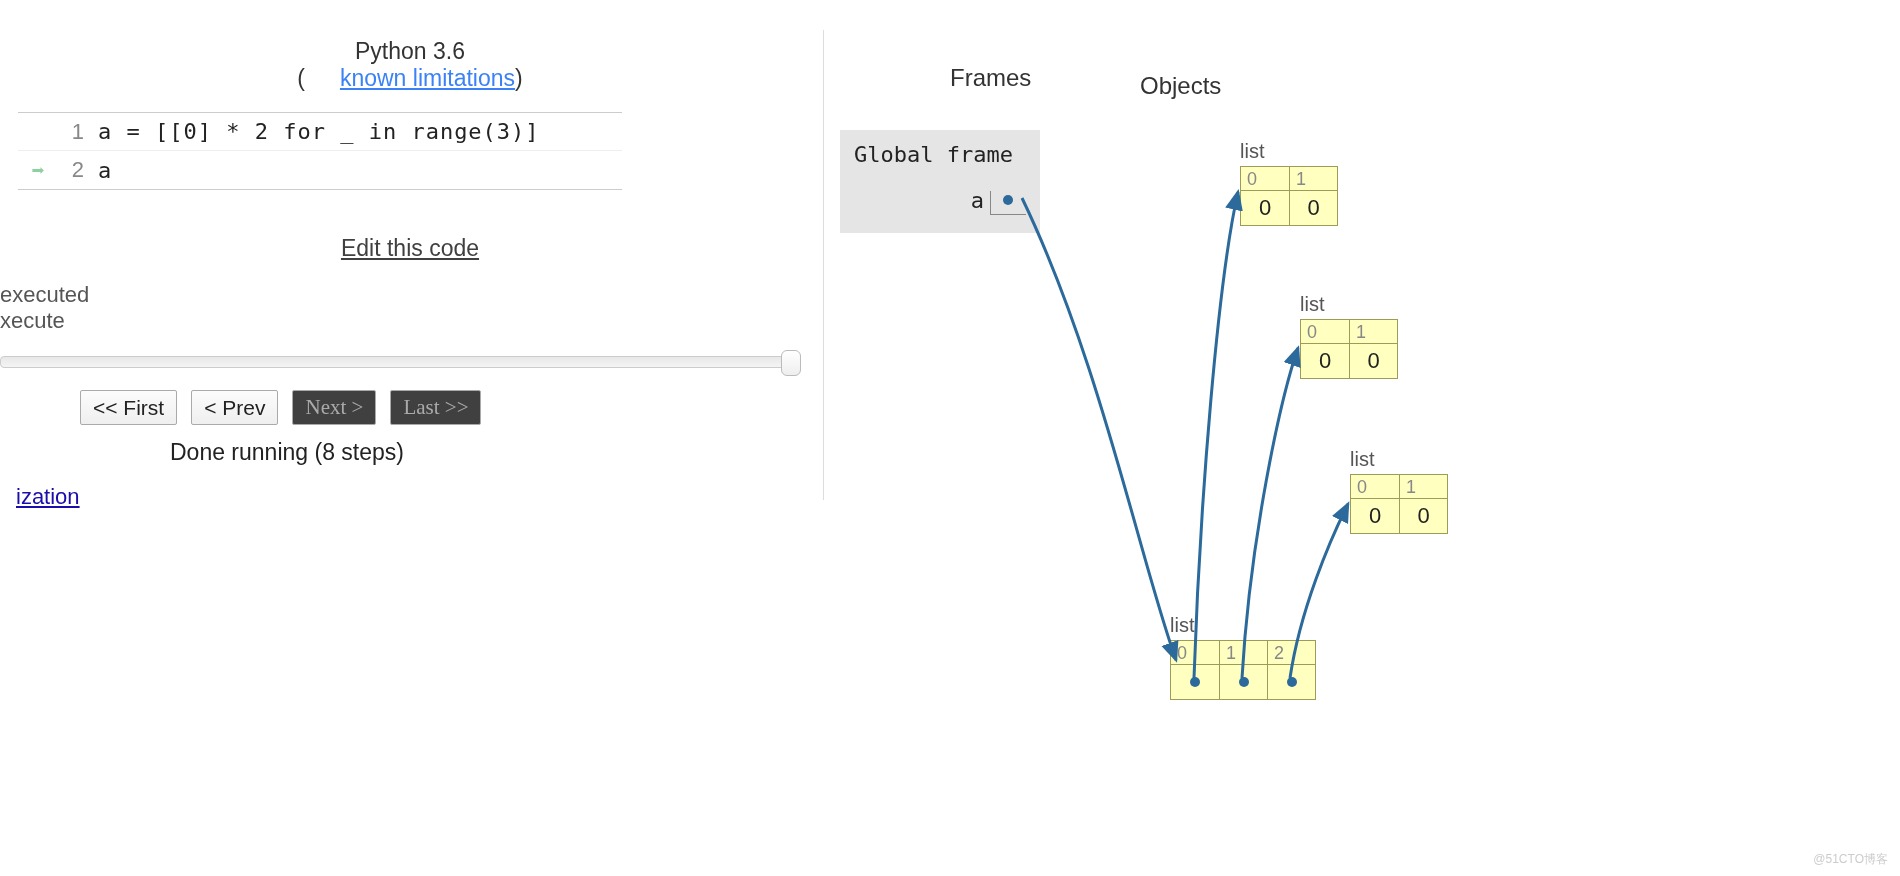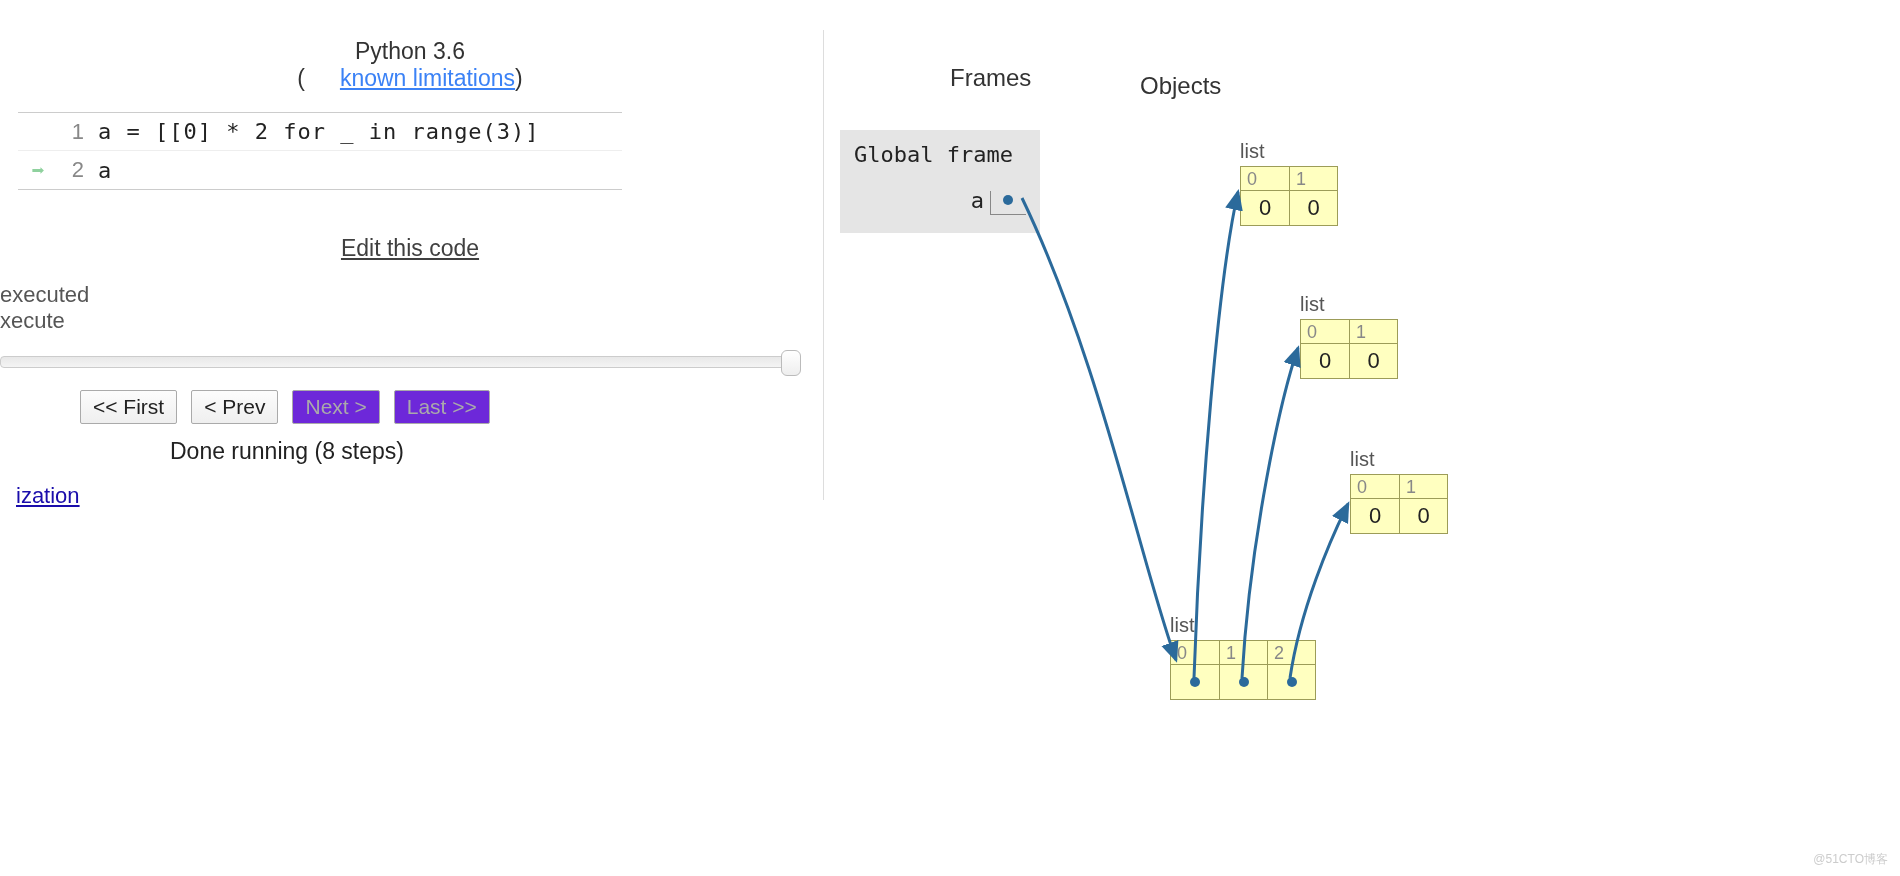--- a/index.html
+++ b/index.html
@@ -104,21 +104,22 @@
     font-size: 21px;
     padding: 4px 12px;
     border: 1px solid #aaa;
     border-radius: 2px;
     background: linear-gradient(#fcfcfc,#efefef);
     color: #222;
     cursor: pointer;
   }
   .btn.disabled {
     color: #aaa;
-    background: #6d28d9;
+    background: #404040;
+    font-family: Liberation Serif, serif;
   }
   .done-text {
     margin-top: 14px;
     padding-left: 170px;
     font-size: 23px;
   }
   .partial-link {
     margin-top: 18px;
     font-size: 22px;
   }

